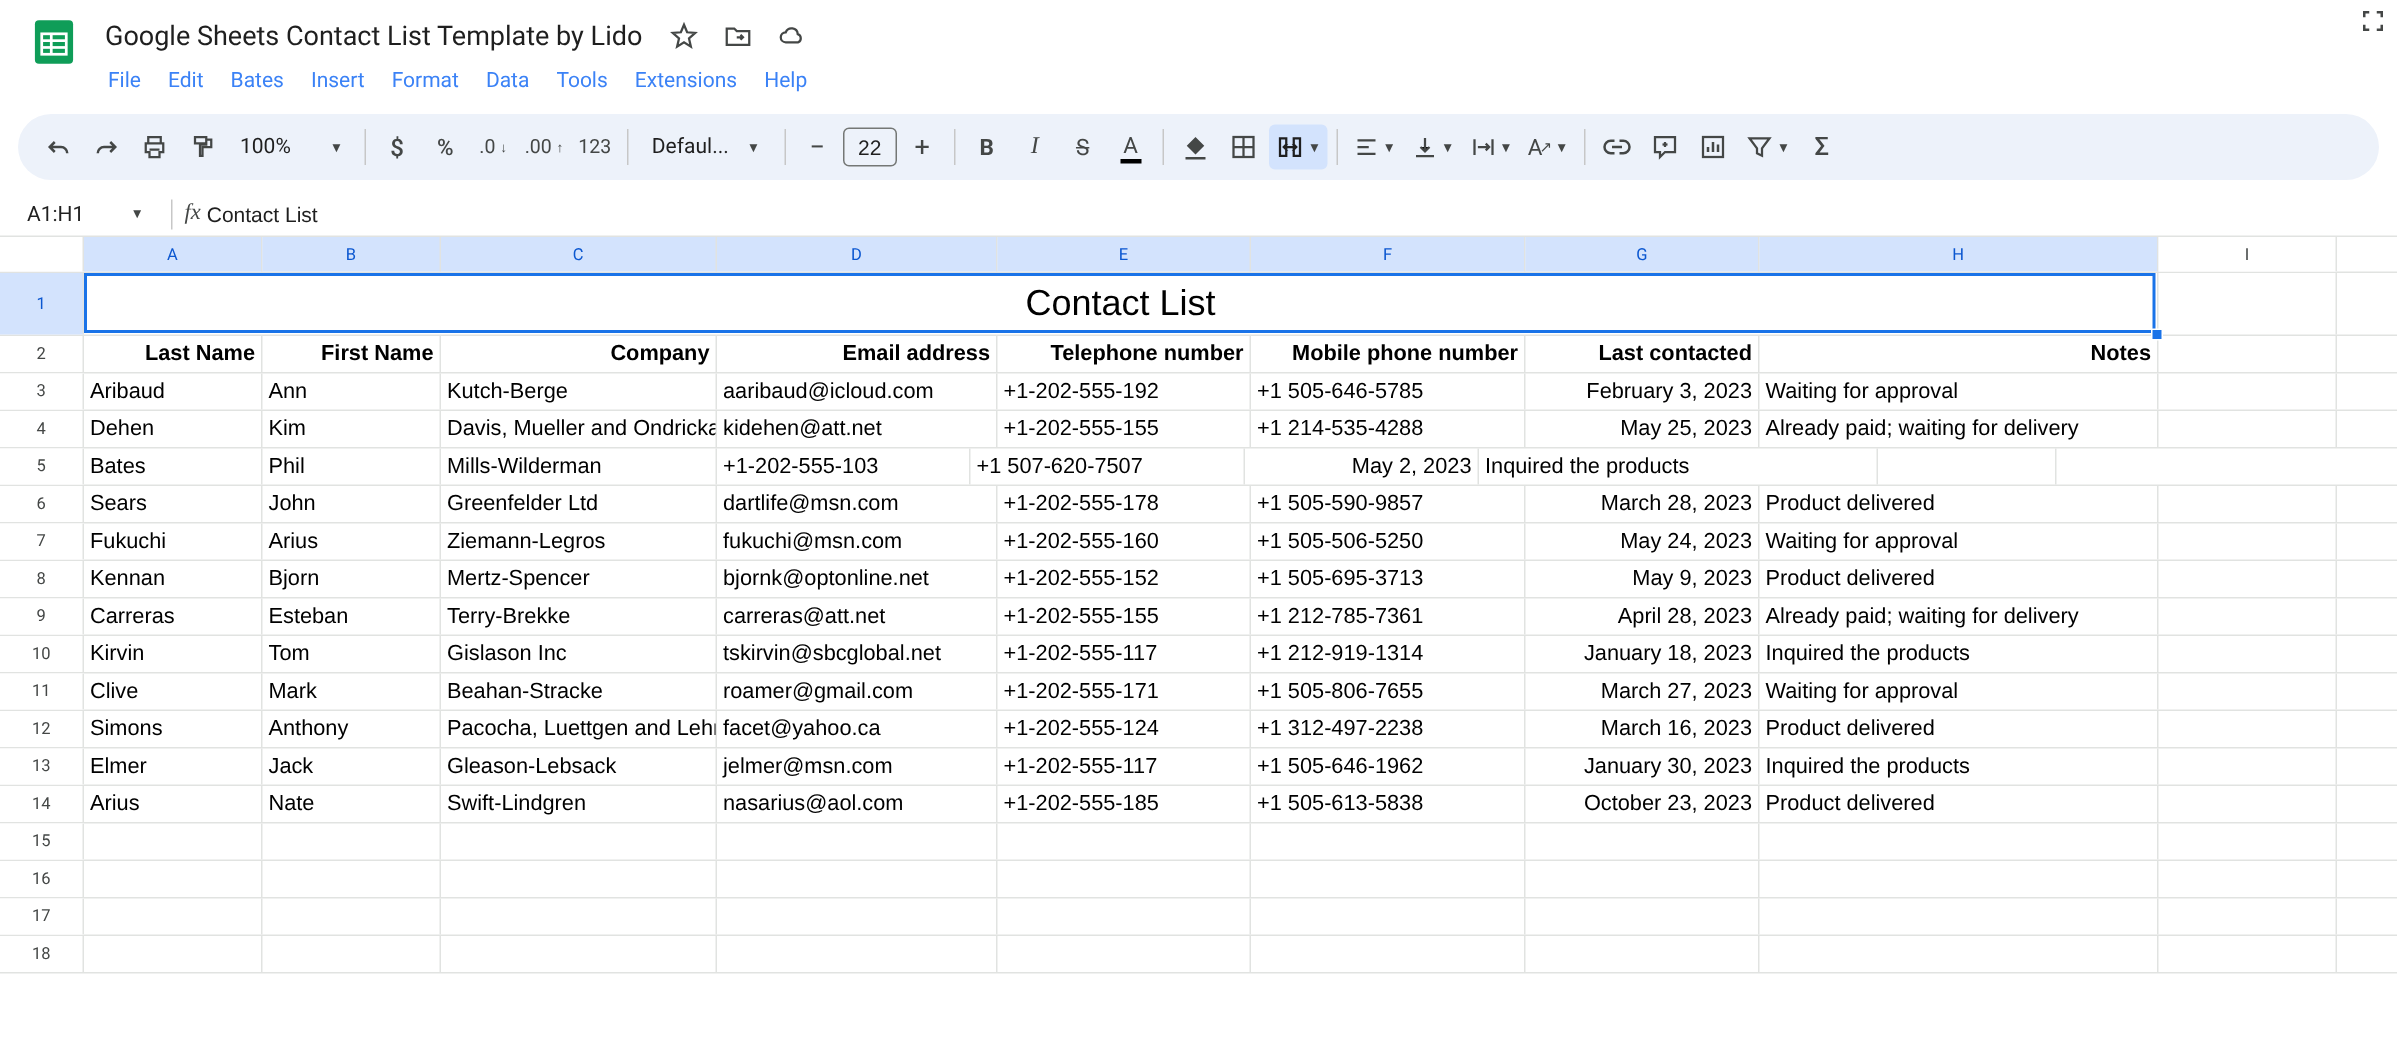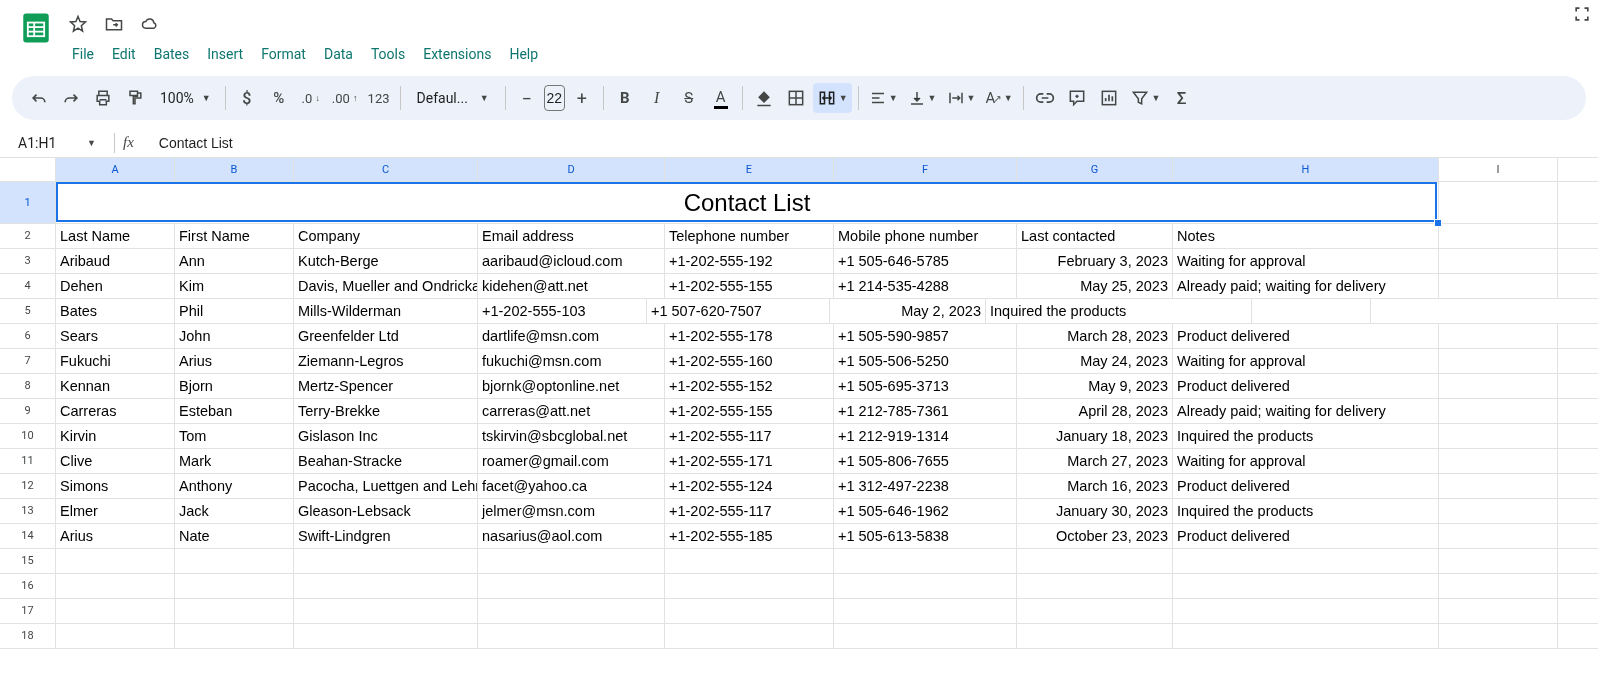--- a/index.html
+++ b/index.html
@@ -6,52 +6,52 @@
 body { font-family: "Google Sans", Roboto, Arial, sans-serif; font-size: 14px; color: #1f1f1f; background: #fff; overflow: hidden; width: 1598px; height: 698px; }
 
 .header { padding: 8px 16px 0 16px; display: flex; align-items: flex-start; }
 .logo { width: 40px; height: 40px; margin-right: 8px; flex-shrink: 0; }
 .logo svg { width: 40px; height: 40px; }
 .titlearea { flex: 1; }
 .titlerow { display: flex; align-items: center; gap: 8px; padding: 2px 0; }
 .doctitle { font-size: 18px; color: #1f1f1f; padding: 2px 6px; border-radius: 4px; }
 .title-icon { color: #444746; display: inline-flex; align-items: center; justify-content: center; width: 28px; height: 28px; cursor: pointer; border-radius: 50%; }
 .menubar { display: flex; gap: 2px; padding: 2px 0; }
-.menuitem { padding: 4px 8px; border-radius: 4px; cursor: pointer; font-size: 14px; color: #0f766e; }
+.menuitem { padding: 4px 8px; border-radius: 4px; cursor: pointer; font-size: 14px; color: #3b82f6; }
 
 .toolbar { margin: 8px 12px 0 12px; background: #edf2fa; border-radius: 24px; padding: 4px 12px; display: flex; align-items: center; gap: 2px; height: 44px; }
 .tbtn { display: inline-flex; align-items: center; justify-content: center; min-width: 30px; height: 30px; padding: 0 4px; border-radius: 4px; cursor: pointer; color: #444746; font-size: 14px; }
 .tbtn.active { background: #d3e3fd; }
 .tsep { width: 1px; height: 24px; background: #c7c7c7; margin: 0 4px; }
-.zoom-text { padding: 0 8px; cursor: pointer; display: flex; align-items: center; gap: 6px; }
+.zoom-text { padding: 0 8px; cursor: pointer; display: flex; align-items: center; gap: 24px; }
 .font-select { padding: 0 10px; cursor: pointer; display: flex; align-items: center; gap: 10px; min-width: 90px; }
-.size-input { border: 1px solid #747775; border-radius: 4px; width: 21px; height: 26px; text-align: center; background: transparent; font-size: 14px; color: #1f1f1f; }
+.size-input { border: 1px solid #747775; border-radius: 4px; width: 36px; height: 26px; text-align: center; background: transparent; font-size: 14px; color: #1f1f1f; }
 .caret { font-size: 9px; color: #444746; margin-left: 2px; }
 
 .fxbar { display: flex; align-items: center; border-bottom: 1px solid #e1e3e1; height: 30px; padding: 0 0 0 8px; margin-top: 8px; }
 .namebox { width: 98px; padding: 2px 10px; font-size: 14px; color: #1f1f1f; display: flex; align-items: center; justify-content: space-between; }
 .fxsep { width: 1px; height: 20px; background: #c7c7c7; margin: 0 8px; }
-.fxicon { color: #444746; font-style: italic; font-family: serif; font-size: 15px; margin-right: 23px; }
+.fxicon { color: #444746; font-style: italic; font-family: serif; font-size: 15px; margin-right: 2px; }
 .fxinput { flex: 1; border: none; outline: none; font-size: 14px; color: #1f1f1f; background: transparent; padding: 2px; }
 
 .grid { position: relative; }
 .colheads { display: flex; border-bottom: 1px solid #e1e3e1; background: #fff; height: 24px; }
 .corner { width: 56px; border-right: 1px solid #e1e3e1; background: #fff; flex-shrink: 0; }
 .colhead { border-right: 1px solid #e1e3e1; text-align: center; font-size: 11px; color: #444746; line-height: 23px; background: #fff; flex-shrink: 0; position: relative; }
 .colhead.sel { background: #d3e3fd; color: #0b57d0; }
 
 .rows { }
 .row { display: flex; border-bottom: 1px solid #e1e3e1; height: 25px; }
 .row.title { height: 42px; }
 .rowhead { width: 56px; border-right: 1px solid #e1e3e1; text-align: center; font-size: 11px; color: #444746; line-height: 24px; background: #fff; flex-shrink: 0; }
 .row.title .rowhead { line-height: 41px; }
 .rowhead.sel { background: #d3e3fd; color: #0b57d0; }
 .cell { border-right: 1px solid #e1e3e1; padding: 0 4px; font-size: 14.5px; font-family: Arial, sans-serif; color: #000; line-height: 24px; overflow: hidden; white-space: nowrap; flex-shrink: 0; }
 .row.title .cell { line-height: 41px; }
-.cell.bold { font-weight: normal; }
+.cell.bold { font-weight: bold; text-align: right; }
 .cell.right { text-align: right; }
 .cell.center { text-align: center; font-size: 24px; font-family: Arial, sans-serif; }
 
 .selection-border { position: absolute; border: 2px solid #1a73e8; pointer-events: none; }
 .sel-handle { position: absolute; width: 8px; height: 8px; background: #1a73e8; border: 1px solid #fff; border-radius: 1px; pointer-events: none; }
 
 .cw-A { width: 119px; }
 .cw-B { width: 119px; }
 .cw-C { width: 184px; }
 .cw-D { width: 187px; }
@@ -77,20 +77,21 @@
     <svg viewBox="0 0 44 44">
         <rect x="8" y="6" width="28" height="32" rx="3" fill="#0f9d58"></rect>
         <rect x="13" y="16" width="18" height="15" fill="none" stroke="#fff" stroke-width="2"></rect>
         <line x1="13" y1="21" x2="31" y2="21" stroke="#fff" stroke-width="2"></line>
         <line x1="13" y1="26" x2="31" y2="26" stroke="#fff" stroke-width="2"></line>
         <line x1="20" y1="16" x2="20" y2="31" stroke="#fff" stroke-width="2"></line>
       </svg>
   </div>
   <div class="titlearea">
     <div class="titlerow">
+      <span class="doctitle">Google Sheets Contact List Template by Lido</span>
       <span class="title-icon">
           <svg width="20" height="20" viewBox="0 0 24 24">
             <path fill="none" stroke="#444746" stroke-width="1.8" d="M12 3l2.5 6 6.5.5-5 4.5 1.5 6.5L12 17l-5.5 3.5L8 14 3 9.5 9.5 9z"></path>
           </svg>
         </span>
       <span class="title-icon">
           <svg width="20" height="20" viewBox="0 0 24 24">
             <path fill="none" stroke="#444746" stroke-width="1.8" d="M3 6h6l2 2h10v11H3z"></path>
             <path fill="none" stroke="#444746" stroke-width="1.8" d="M11 13h5m-2-2 2 2-2 2"></path>
           </svg>

